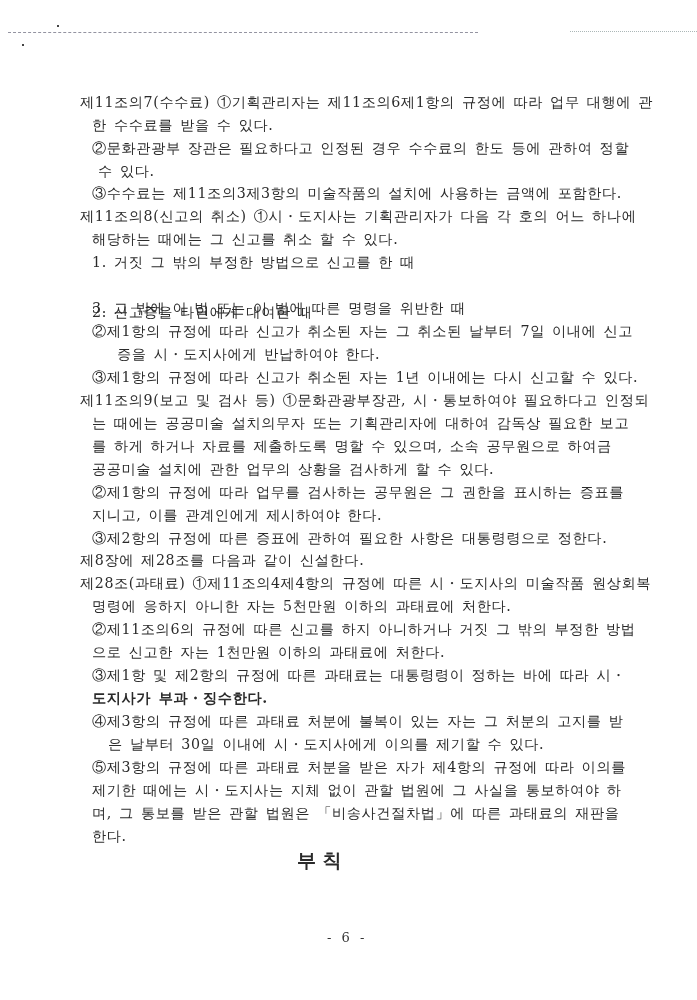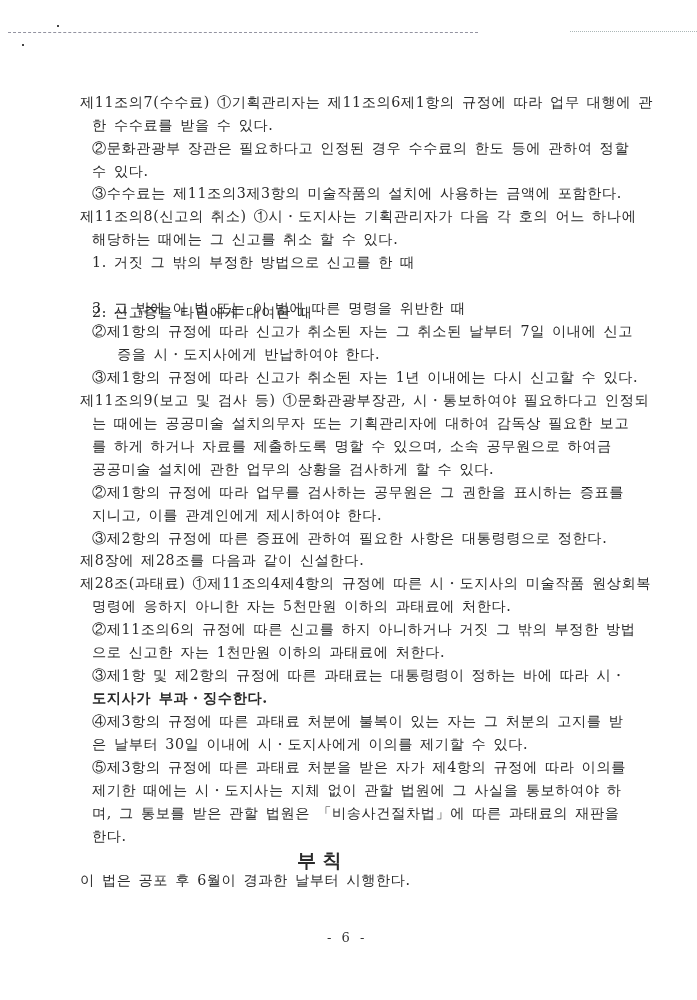--- a/index.html
+++ b/index.html
@@ -78,21 +78,21 @@
 <div class="page">
   <div class="scan-rule"></div>
   <div class="scan-rule-right"></div>
   <div class="speck" style="left:57px; top:25px;"></div>
   <div class="speck" style="left:22px; top:44px;"></div>
 
   <div id="lines">
       <div class="line l0" style="top: 92px;">제11조의7(수수료) ①기획관리자는 제11조의6제1항의 규정에 따라 업무 대행에 관</div>
       <div class="line l1" style="top: 115px;">한 수수료를 받을 수 있다.</div>
       <div class="line l1" style="top: 138px;">②문화관광부 장관은 필요하다고 인정된 경우 수수료의 한도 등에 관하여 정할</div>
-      <div class="line l1" style="top: 161px;">수 있다.</div>
+      <div class="line l1" style="top: 161px; margin-left: 6px;">수 있다.</div>
       <div class="line l1" style="top: 183px;">③수수료는 제11조의3제3항의 미술작품의 설치에 사용하는 금액에 포함한다.</div>
       <div class="line l0" style="top: 206px;">제11조의8(신고의 취소) ①시・도지사는 기획관리자가 다음 각 호의 어느 하나에</div>
       <div class="line l1" style="top: 229px;">해당하는 때에는 그 신고를 취소 할 수 있다.</div>
       <div class="line l1" style="top: 252px;">1. 거짓 그 밖의 부정한 방법으로 신고를 한 때</div>
       <div class="line l1" style="top: 275px; margin-top: 27px;">2. 신고증을 타인에게 대여한 때</div>
       <div class="line l1" style="top: 298px;">3. 그 밖에 이 법 또는 이 법에 따른 명령을 위반한 때</div>
       <div class="line l1" style="top: 321px;">②제1항의 규정에 따라 신고가 취소된 자는 그 취소된 날부터 7일 이내에 신고</div>
       <div class="line l1" style="top: 344px; margin-left: 25px;">증을 시・도지사에게 반납하여야 한다.</div>
       <div class="line l1" style="top: 367px;">③제1항의 규정에 따라 신고가 취소된 자는 1년 이내에는 다시 신고할 수 있다.</div>
       <div class="line l0" style="top: 390px;">제11조의9(보고 및 검사 등) ①문화관광부장관, 시・통보하여야 필요하다고 인정되</div>
@@ -103,24 +103,23 @@
       <div class="line l1" style="top: 505px;">지니고, 이를 관계인에게 제시하여야 한다.</div>
       <div class="line l1" style="top: 528px;">③제2항의 규정에 따른 증표에 관하여 필요한 사항은 대통령령으로 정한다.</div>
       <div class="line l0" style="top: 550px;">제8장에 제28조를 다음과 같이 신설한다.</div>
       <div class="line l0" style="top: 573px;">제28조(과태료) ①제11조의4제4항의 규정에 따른 시・도지사의 미술작품 원상회복</div>
       <div class="line l1" style="top: 596px;">명령에 응하지 아니한 자는 5천만원 이하의 과태료에 처한다.</div>
       <div class="line l1" style="top: 619px;">②제11조의6의 규정에 따른 신고를 하지 아니하거나 거짓 그 밖의 부정한 방법</div>
       <div class="line l1" style="top: 642px;">으로 신고한 자는 1천만원 이하의 과태료에 처한다.</div>
       <div class="line l1" style="top: 665px;">③제1항 및 제2항의 규정에 따른 과태료는 대통령령이 정하는 바에 따라 시・</div>
       <div class="line l1" style="top: 688px; font-weight: bold;">도지사가 부과・징수한다.</div>
       <div class="line l1" style="top: 711px;">④제3항의 규정에 따른 과태료 처분에 불복이 있는 자는 그 처분의 고지를 받</div>
-      <div class="line l1" style="top: 734px;">은 날부터 30일 이내에 시・도지사에게 이의를 제기할 수 있다.</div>
+      <div class="line l1" style="top: 734px; margin-left: 16px;">은 날부터 30일 이내에 시・도지사에게 이의를 제기할 수 있다.</div>
       <div class="line l1" style="top: 757px;">⑤제3항의 규정에 따른 과태료 처분을 받은 자가 제4항의 규정에 따라 이의를</div>
       <div class="line l1" style="top: 780px;">제기한 때에는 시・도지사는 지체 없이 관할 법원에 그 사실을 통보하여야 하</div>
       <div class="line l1" style="top: 803px;">며, 그 통보를 받은 관할 법원은 「비송사건절차법」에 따른 과태료의 재판을</div>
       <div class="line l1" style="top: 826px;">한다.</div>
     </div>
 
   <div class="heading" style="left:297px; top:848px;">부          칙</div>
-  <div class="line l0" style="top:870px;">이 법은 공포 후 6월이 경과한 날부터 시행한다.</div>
 
   <div class="page-number">- 6 -</div>
 </div>
 
 </body></html>

